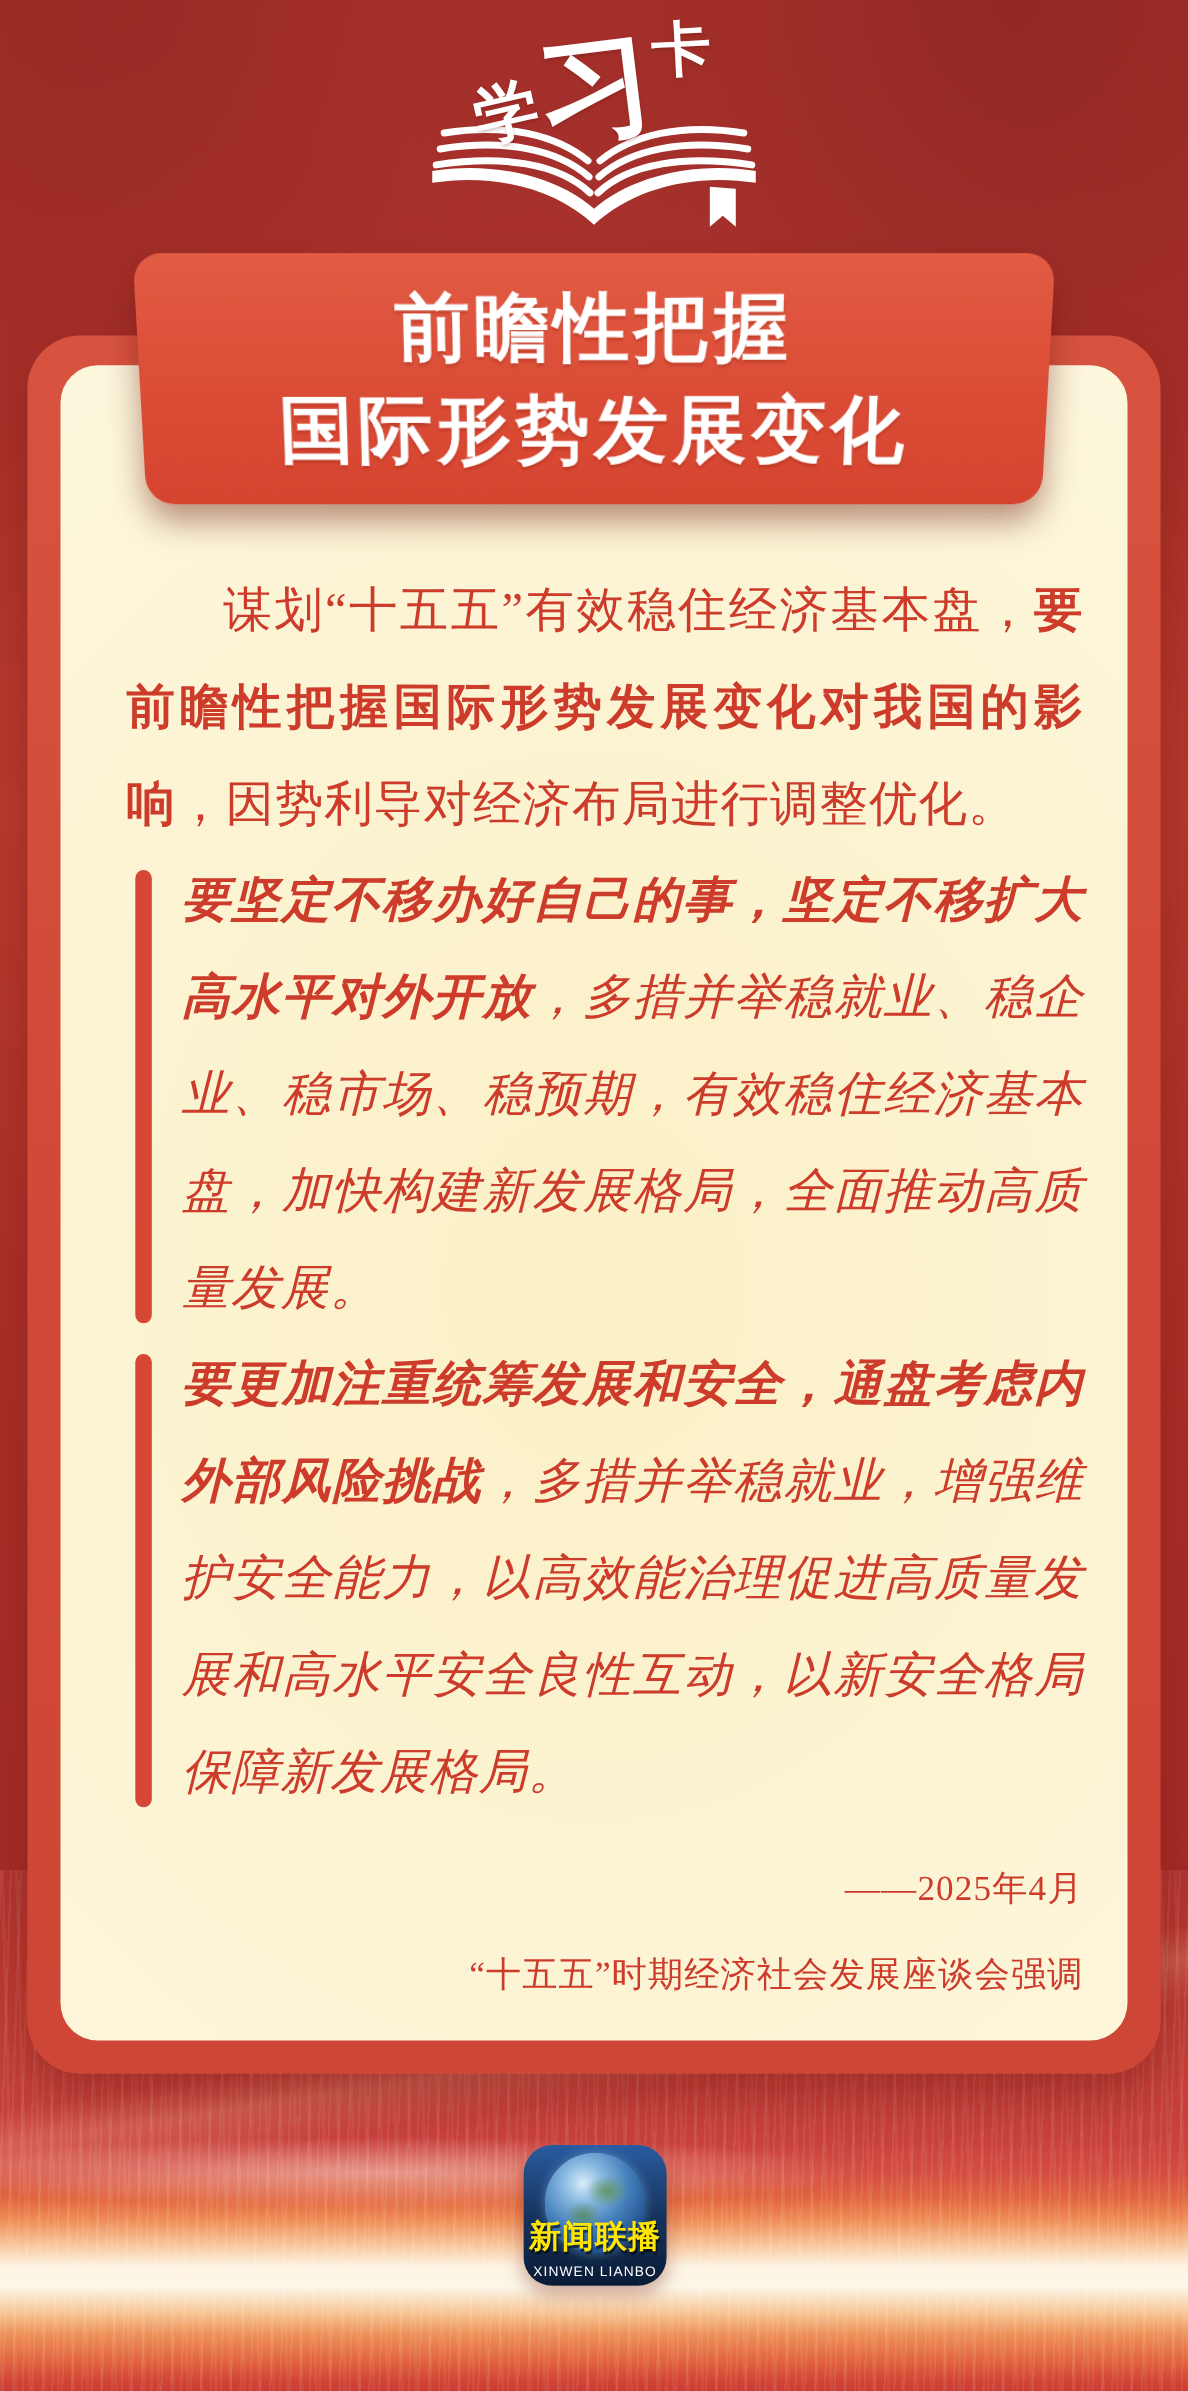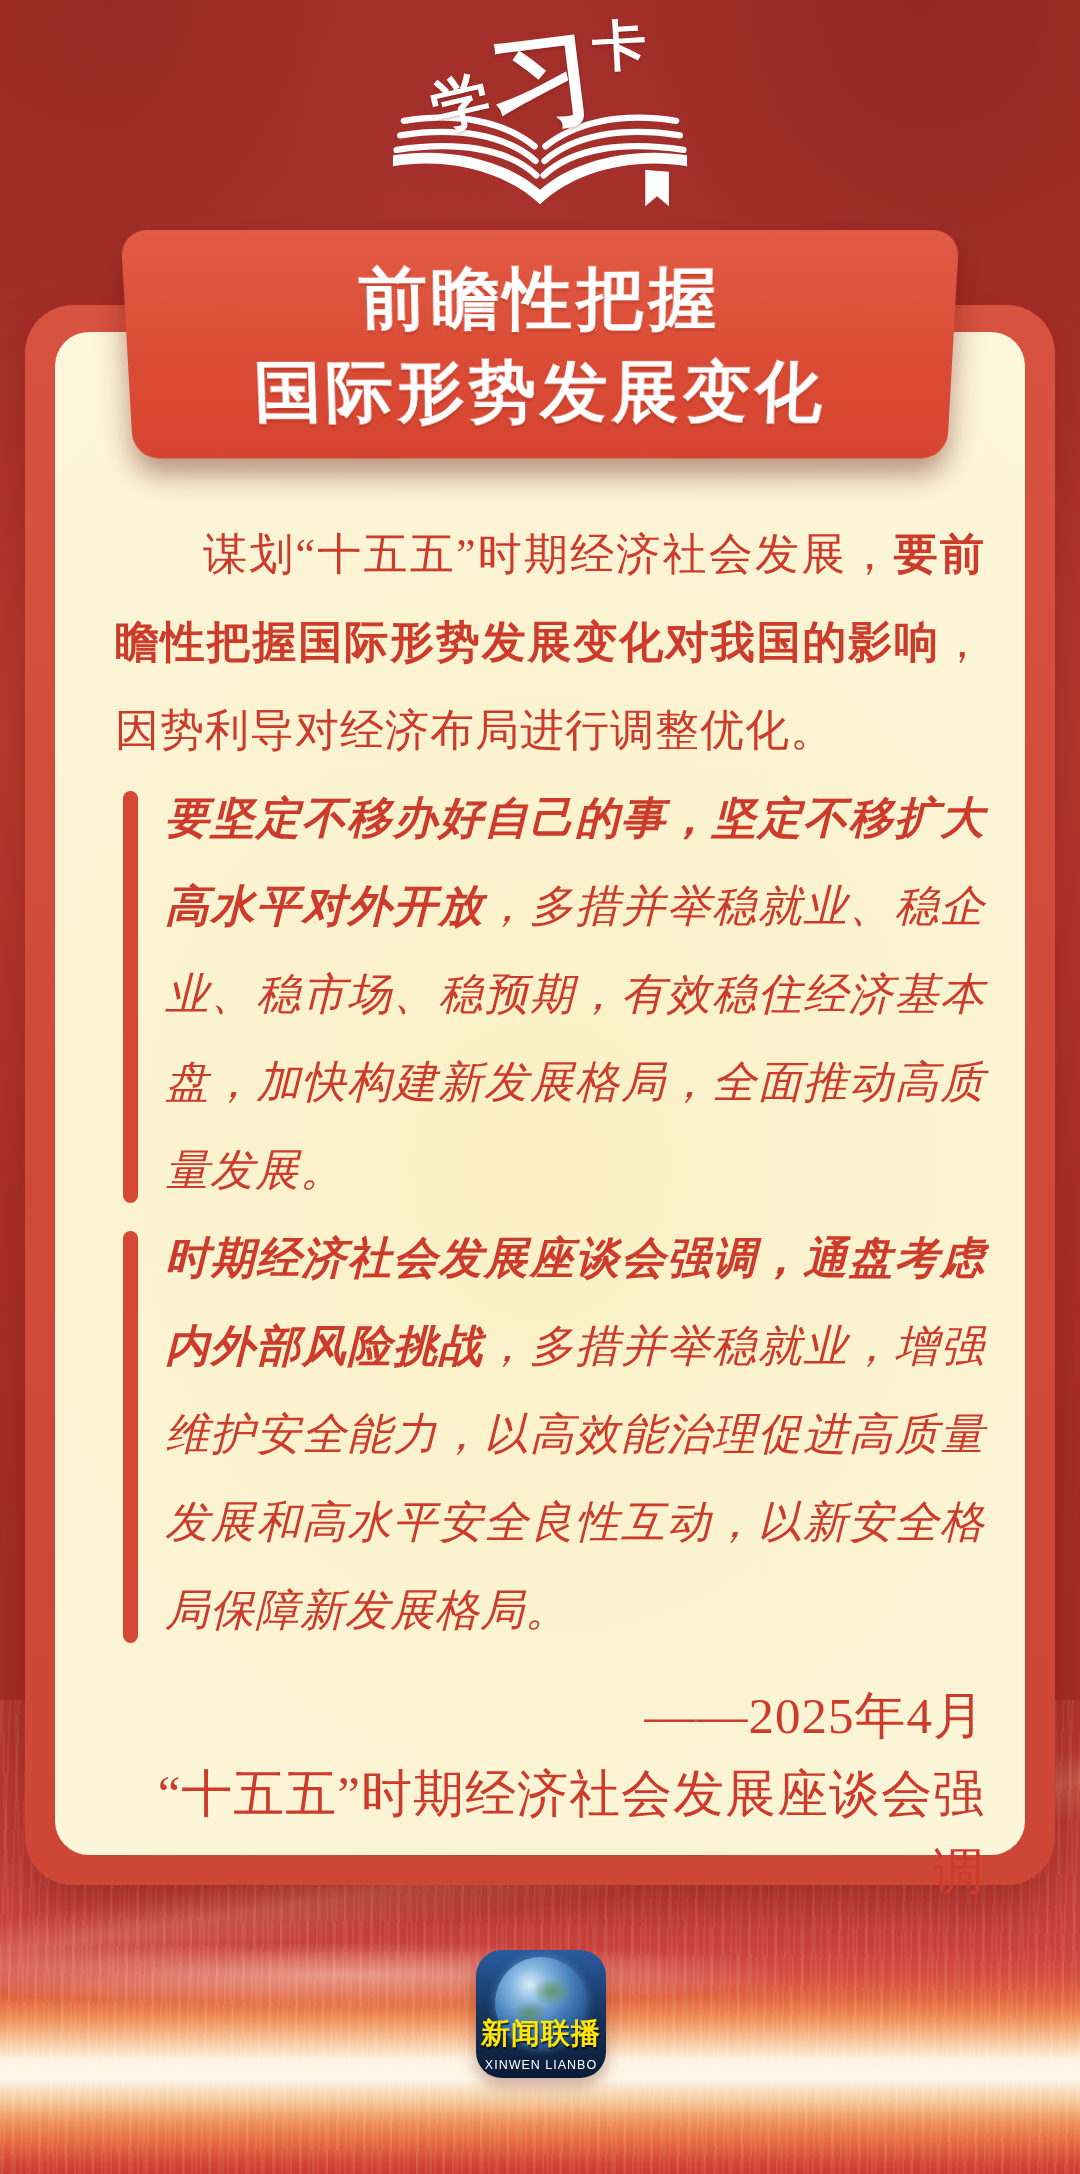--- a/index.html
+++ b/index.html
@@ -86,21 +86,21 @@
   .para{margin:0;}
   .para.indent{text-indent:2em;}
   .para .bold{font-weight:700;}
   .para.quote{position:relative;padding-left:50px;font-style:italic;}
   .qbar{
     position:absolute;left:8px;top:16px;bottom:12px;width:15px;
     border-radius:8px;background:#d64735;
   }
   .attribution{
     margin-top:22px;text-align:right;
-    font-size:51px;line-height:78px;letter-spacing:1px;color:#cd3b2b;
+    font-size:32px;line-height:78px;letter-spacing:1px;color:#cd3b2b;
   }
   
   .app-logo{
     position:absolute;left:476px;top:1950px;width:130px;height:128px;z-index:4;
     border-radius:26px;overflow:hidden;
     background:linear-gradient(180deg,#2a5ba0 0%,#16355f 48%,#091b36 100%);
     box-shadow:0 8px 16px rgba(120,30,12,.35);
   }
   .globe{
     position:absolute;left:19px;top:7px;width:92px;height:92px;border-radius:50%;
@@ -146,23 +146,23 @@
     <path d="M180 126 C 142 90, 80 74, 18 84 L 18 72 C 80 62, 144 78, 180 110 Z" fill="#ffffff"></path>
     <path d="M180 126 C 218 90, 280 74, 342 84 L 342 72 C 280 62, 216 78, 180 110 Z" fill="#ffffff"></path>
     <path d="M296 88 L 296 128 L 309 117 L 322 128 L 322 90 Z" fill="#ffffff"></path>
   </svg>
 </div>
 
 <div class="frame"></div>
 
 <div class="card">
   <div class="body-text">
-      <p class="para indent"><span class="seg">谋划“十五五”时期经济社会发展，</span><span class="seg bold">要前瞻性把握国际形势发展变化对我国的影响</span><span class="seg">，因势利导对经济布局进行调整优化。</span></p>
+      <p class="para indent"><span class="seg">谋划“十五五”有效稳住经济基本盘，</span><span class="seg bold">要前瞻性把握国际形势发展变化对我国的影响</span><span class="seg">，因势利导对经济布局进行调整优化。</span></p>
       <p class="para quote"><span class="qbar"></span><span class="seg bold">要坚定不移办好自己的事，坚定不移扩大高水平对外开放</span><span class="seg">，多措并举稳就业、稳企业、稳市场、稳预期，有效稳住经济基本盘，加快构建新发展格局，全面推动高质量发展。</span></p>
-      <p class="para quote"><span class="qbar"></span><span class="seg bold">时期经济社会发展座谈会强调，通盘考虑内外部风险挑战</span><span class="seg">，多措并举稳就业，增强维护安全能力，以高效能治理促进高质量发展和高水平安全良性互动，以新安全格局保障新发展格局。</span></p>
+      <p class="para quote"><span class="qbar"></span><span class="seg bold">要更加注重统筹发展和安全，通盘考虑内外部风险挑战</span><span class="seg">，多措并举稳就业，增强维护安全能力，以高效能治理促进高质量发展和高水平安全良性互动，以新安全格局保障新发展格局。</span></p>
       <div class="attribution">
         <div>——2025年4月</div>
         <div>“十五五”时期经济社会发展座谈会强调</div>
       </div>
     </div>
 </div>
 
 <div class="banner">
   <h1>
     <span>前瞻性把握</span><br>

